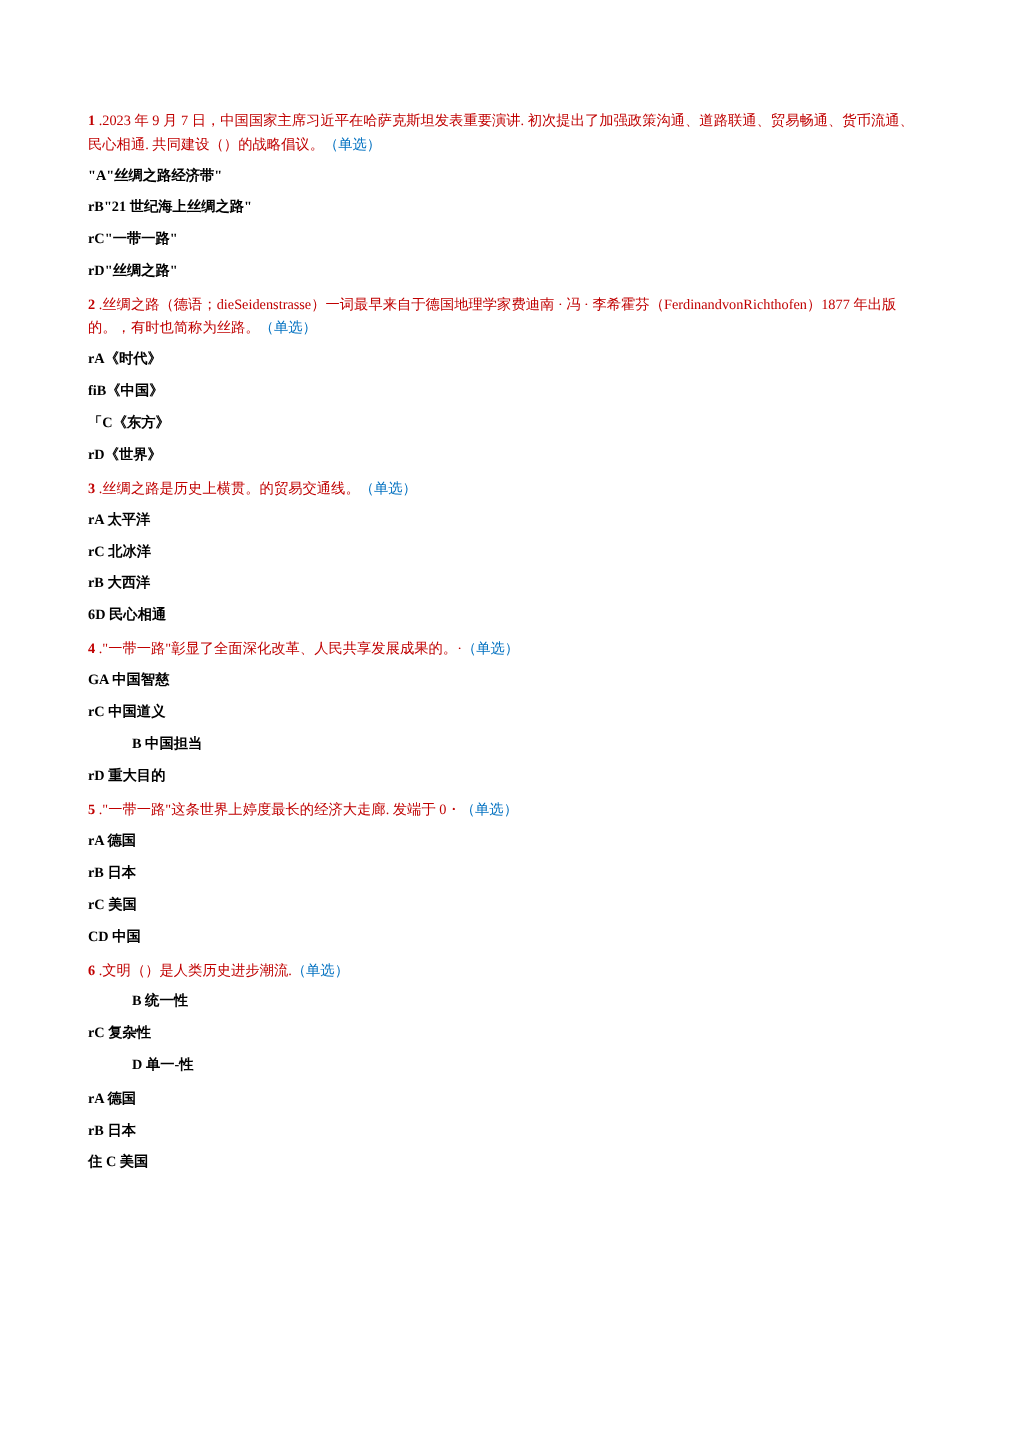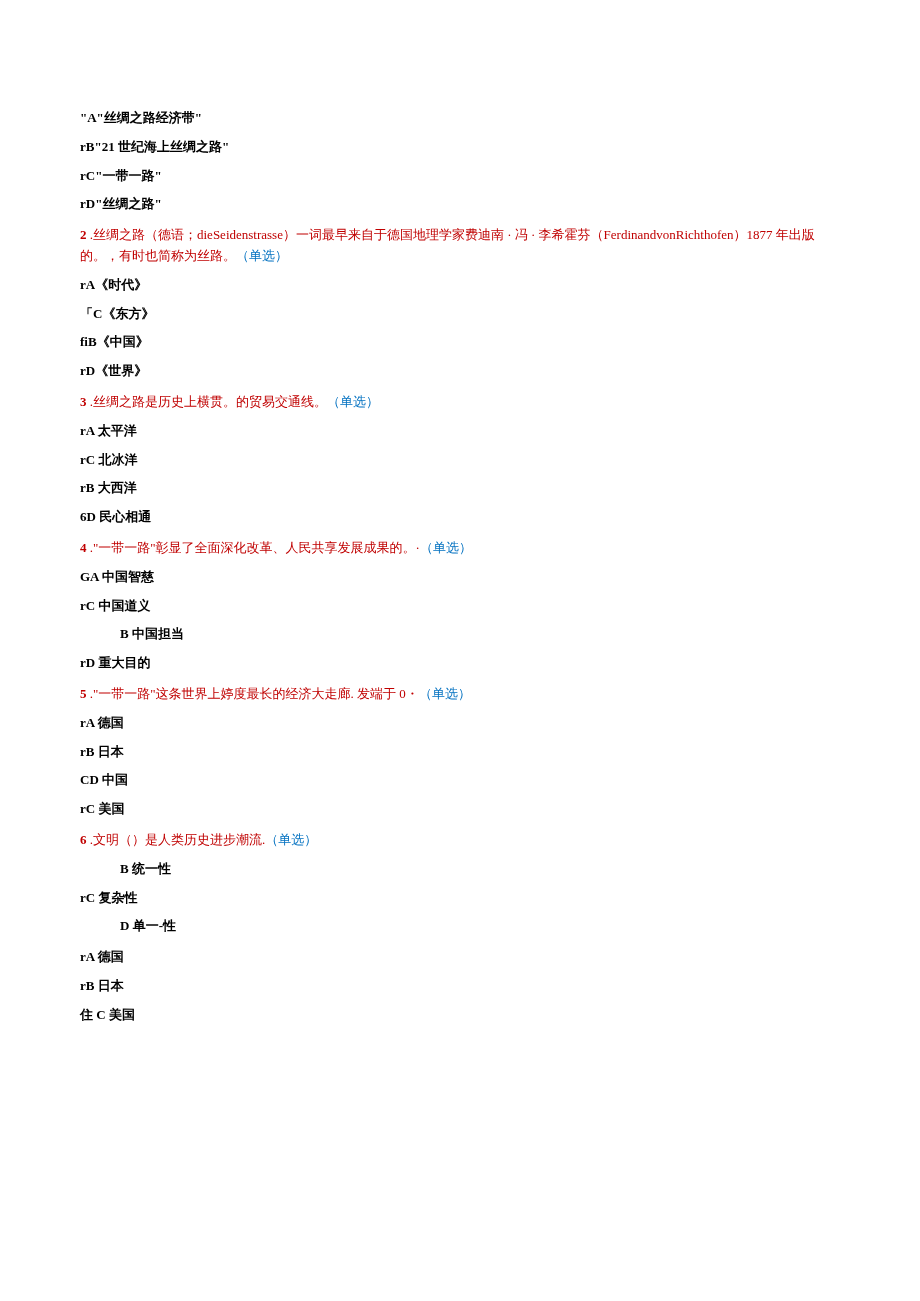--- a/index.html
+++ b/index.html
@@ -32,52 +32,53 @@
   }
   .indent {
     padding-left: 40px;
   }
 </style>
 </head>
 <body>
 
 <div id="content">
     <div class="question">
+      <div><span class="q-num">1</span><span class="q-text"> .</span><span class="q-text">2023 年 9 月 7 日，中国国家主席习近平在哈萨克斯坦发表重要演讲. 初次提出了加强政策沟通、道路联通、贸易畅通、货币流通、民心相通. 共同建设（）的战略倡议。</span><span class="q-hint">（单选）</span></div>
       <div class="option"><span>"A</span><span>"丝绸之路经济带"</span></div>
       <div class="option"><span>rB</span><span>"21 世纪海上丝绸之路"</span></div>
       <div class="option"><span>rC</span><span>"一带一路"</span></div>
       <div class="option"><span>rD</span><span>"丝绸之路"</span></div>
     </div>
     <div class="question">
       <div><span class="q-num">2</span><span class="q-text"> .</span><span class="q-text">丝绸之路（德语；dieSeidenstrasse）一词最早来自于德国地理学家费迪南 · 冯 · 李希霍芬（FerdinandvonRichthofen）1877 年出版的。，有时也简称为丝路。</span><span class="q-hint">（单选）</span></div>
       <div class="option"><span>rA</span><span>《时代》</span></div>
+      <div class="option"><span>fiB</span><span>《中国》</span></div>
       <div class="option"><span>「C</span><span>《东方》</span></div>
-      <div class="option"><span>fiB</span><span>《中国》</span></div>
       <div class="option"><span>rD</span><span>《世界》</span></div>
     </div>
     <div class="question">
       <div><span class="q-num">3</span><span class="q-text"> .</span><span class="q-text">丝绸之路是历史上横贯。的贸易交通线。</span><span class="q-hint">（单选）</span></div>
       <div class="option"><span>rA</span><span> 太平洋</span></div>
       <div class="option"><span>rC</span><span> 北冰洋</span></div>
       <div class="option"><span>rB</span><span> 大西洋</span></div>
       <div class="option"><span>6D</span><span> 民心相通</span></div>
     </div>
     <div class="question">
       <div><span class="q-num">4</span><span class="q-text"> .</span><span class="q-text">"一带一路"彰显了全面深化改革、人民共享发展成果的。·</span><span class="q-hint">（单选）</span></div>
       <div class="option"><span>GA</span><span> 中国智慈</span></div>
       <div class="option"><span>rC</span><span> 中国道义</span></div>
       <div class="option indent"><span>B</span><span> 中国担当</span></div>
       <div class="option"><span>rD</span><span> 重大目的</span></div>
     </div>
     <div class="question">
       <div><span class="q-num">5</span><span class="q-text"> .</span><span class="q-text">"一带一路"这条世界上婷度最长的经济大走廊. 发端于 0・</span><span class="q-hint">（单选）</span></div>
       <div class="option"><span>rA</span><span> 德国</span></div>
       <div class="option"><span>rB</span><span> 日本</span></div>
+      <div class="option"><span>rC</span><span> 美国</span></div>
       <div class="option"><span>CD</span><span> 中国</span></div>
-      <div class="option"><span>rC</span><span> 美国</span></div>
     </div>
     <div class="question">
       <div><span class="q-num">6</span><span class="q-text"> .</span><span class="q-text">文明（）是人类历史进步潮流.</span><span class="q-hint">（单选）</span></div>
       <div class="option indent"><span>B</span><span> 统一性</span></div>
       <div class="option"><span>rC</span><span> 复杂性</span></div>
       <div class="option indent"><span>D</span><span> 单一-性</span></div>
     </div>
     <div class="question">
       <div class="option"><span>rA</span><span> 德国</span></div>
       <div class="option"><span>rB</span><span> 日本</span></div>

